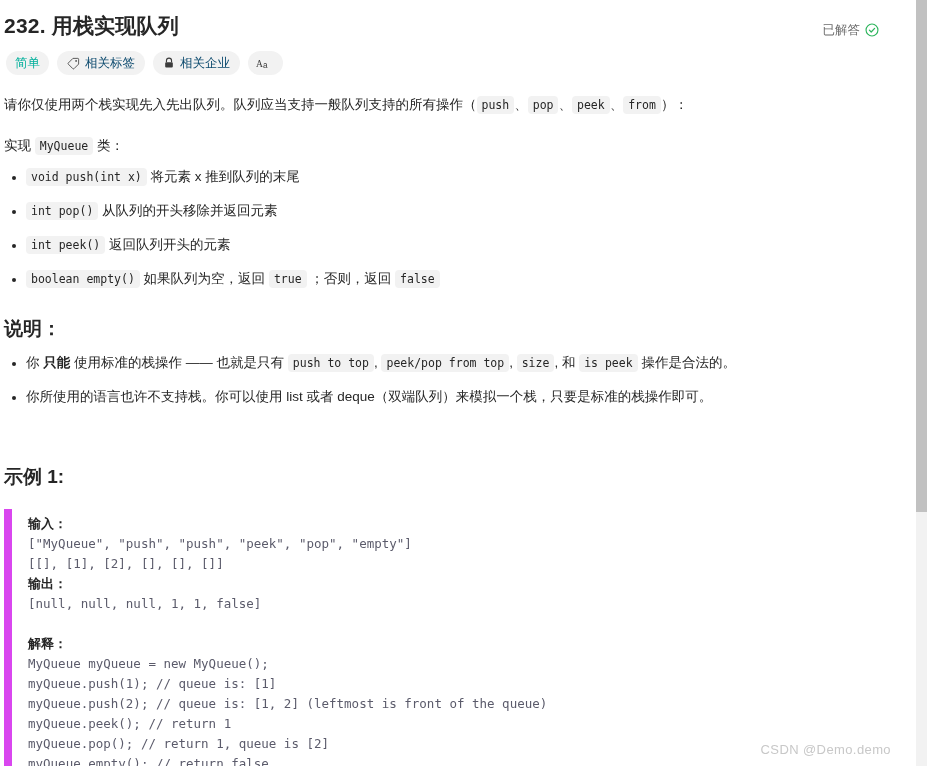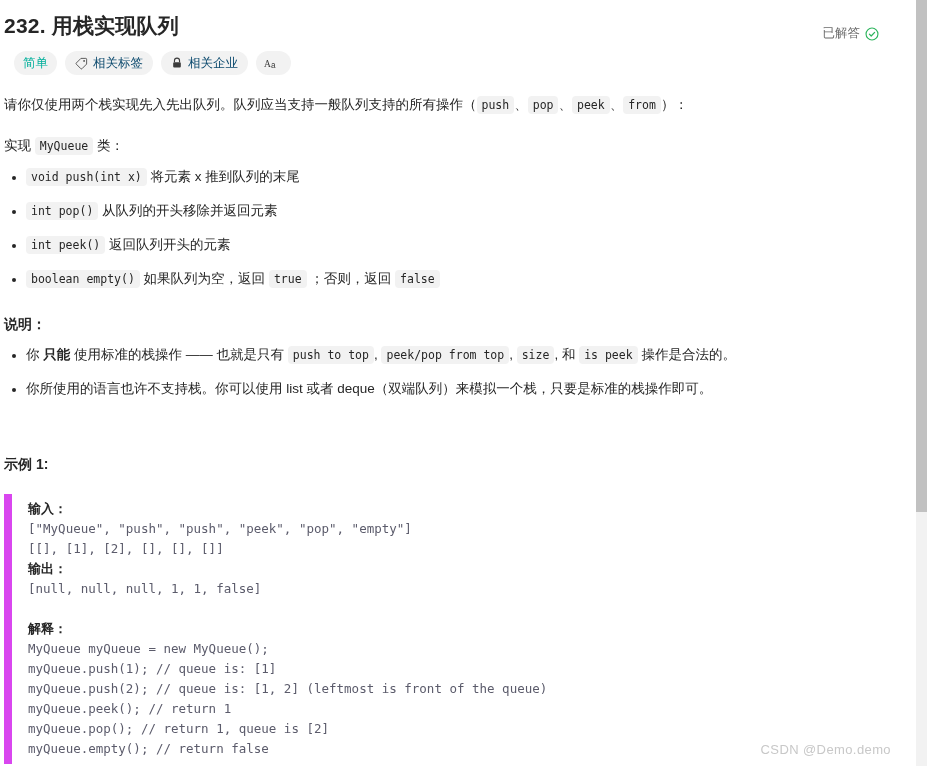--- a/index.html
+++ b/index.html
@@ -20,21 +20,21 @@
     top: 0; left: 0;
     width: 911px;
     height: 766px;
     padding: 0 16px 0 0;
     overflow: hidden;
   }
 
   
   .header-row {
     display: flex;
-    align-items: flex-end;
+    align-items: center;
     justify-content: space-between;
     padding: 10px 16px 0 4px;
   }
   .title {
     font-size: 21px;
     font-weight: bold;
     line-height: 32px;
     color: #262626;
     letter-spacing: 0.2px;
     margin: 0;
@@ -53,21 +53,20 @@
     display: inline-block;
     flex: 0 0 auto;
   }
 
   
   .pill-row {
     display: flex;
     align-items: center;
     gap: 8px;
     padding: 9px 0 0 6px;
-    margin-left: 8px;
   }
   .pill {
     display: inline-flex;
     align-items: center;
     gap: 5px;
     height: 24px;
     padding: 0 10px;
     border-radius: 12px;
     background: #f2f2f2;
     font-size: 12.5px;
@@ -122,21 +121,21 @@
     content: "";
     position: absolute;
     left: 8px; top: 9px;
     width: 4px; height: 4px;
     border-radius: 50%;
     background: #262626;
   }
 
   .section-heading {
     font-weight: bold;
-    font-size: 14px;
+    font-size: 19px;
     margin: 24px 0 0 0;
     color: #262626;
   }
   .section-heading.example { margin-top: 54px; }
 
   
   .example-block {
     margin: 18px 0 0 0;
     padding: 5px 0 5px 16px;
     border-left: 8px solid #d946ef;

